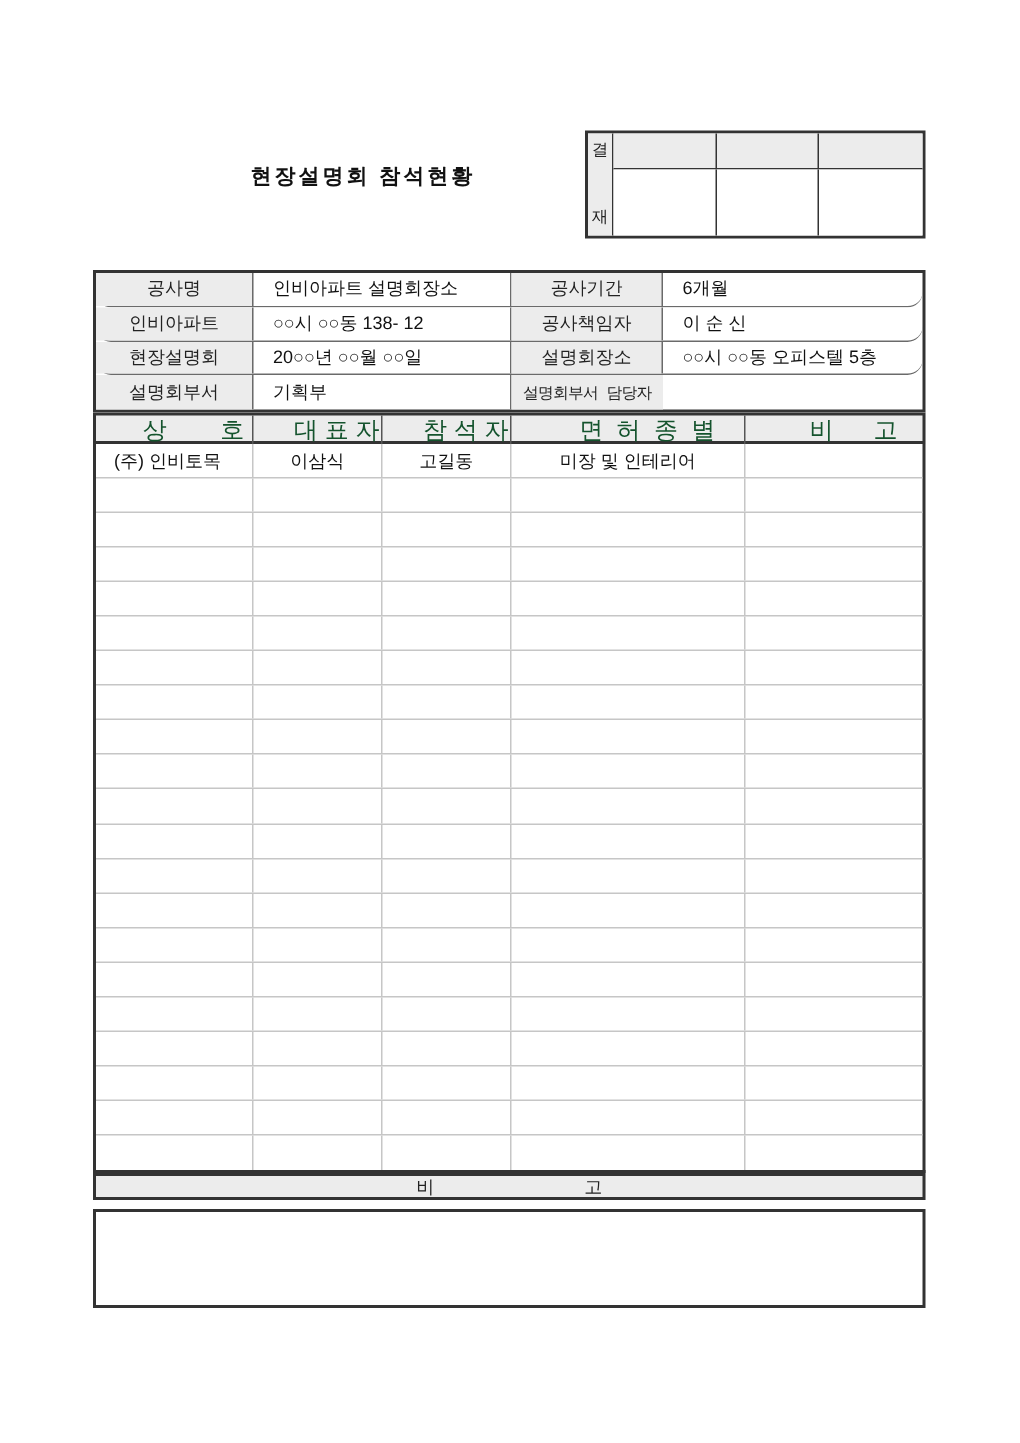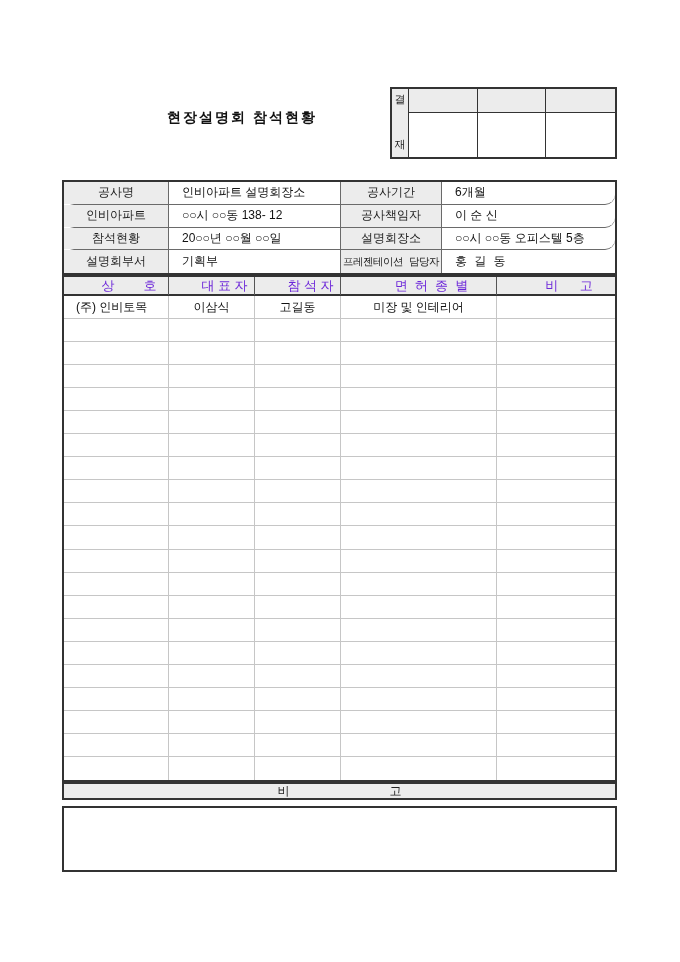--- a/index.html
+++ b/index.html
@@ -39,22 +39,22 @@
   .i-label{background:#ececec;justify-content:center;color:#222;white-space:nowrap;}
   .i-label.small{font-size:10.5px;letter-spacing:-0.5px;}
   .i-value{padding-left:13px;color:#111;white-space:nowrap;}
   
   .a-header{
     position:absolute;left:62px;top:275px;width:555px;height:21px;
     border:2px solid #333;box-sizing:border-box;background:#ececec;
     display:grid;grid-template-columns:105px 86px 86px 156px 1fr;
   }
   .h-cell{
-    display:flex;align-items:center;justify-content:center;font-size:13px;
-    border-right:1px solid #555;white-space:pre;color:#6d28d9;padding-left:26px;
+    display:flex;align-items:center;justify-content:center;font-size:16px;
+    border-right:1px solid #555;white-space:pre;color:#14532d;padding-left:26px;
   }
   .h-cell:last-child{border-right:none;}
   
   .a-body{
     position:absolute;left:62px;top:296px;width:555px;height:486px;
     border:2px solid #333;border-top:none;box-sizing:border-box;background:#fff;
     display:grid;grid-template-rows:repeat(21,1fr);
   }
   .a-row{display:grid;grid-template-columns:105px 86px 86px 156px 1fr;border-bottom:1px solid #c6c6c6;}
   .a-row:last-child{border-bottom:none;}
@@ -104,30 +104,29 @@
       <div class="i-cell i-label">공사기간</div>
       <div class="i-cell i-value">6개월</div>
     </div>
     <div class="i-row">
       <div class="i-cell i-label">인비아파트</div>
       <div class="i-cell i-value">○○시 ○○동 138- 12</div>
       <div class="i-cell i-label">공사책임자</div>
       <div class="i-cell i-value">이 순 신</div>
     </div>
     <div class="i-row">
-      <div class="i-cell i-label">참석현황</div>
+      <div class="i-cell i-label">현장설명회</div>
       <div class="i-cell i-value">20○○년 ○○월 ○○일</div>
       <div class="i-cell i-label">설명회장소</div>
       <div class="i-cell i-value">○○시 ○○동 오피스텔 5층</div>
     </div>
     <div class="i-row">
       <div class="i-cell i-label">설명회부서</div>
       <div class="i-cell i-value">기획부</div>
-      <div class="i-cell i-label small">프레젠테이션 담당자</div>
-      <div class="i-cell i-value">홍 길 동</div>
+      <div class="i-cell i-label small">설명회부서 담당자</div>
     </div>
   </div>
 
   <div class="a-header">
     <div class="h-cell">상        호</div>
     <div class="h-cell">대 표 자</div>
     <div class="h-cell">참 석 자</div>
     <div class="h-cell">면  허  종  별</div>
     <div class="h-cell">비      고</div>
   </div>

